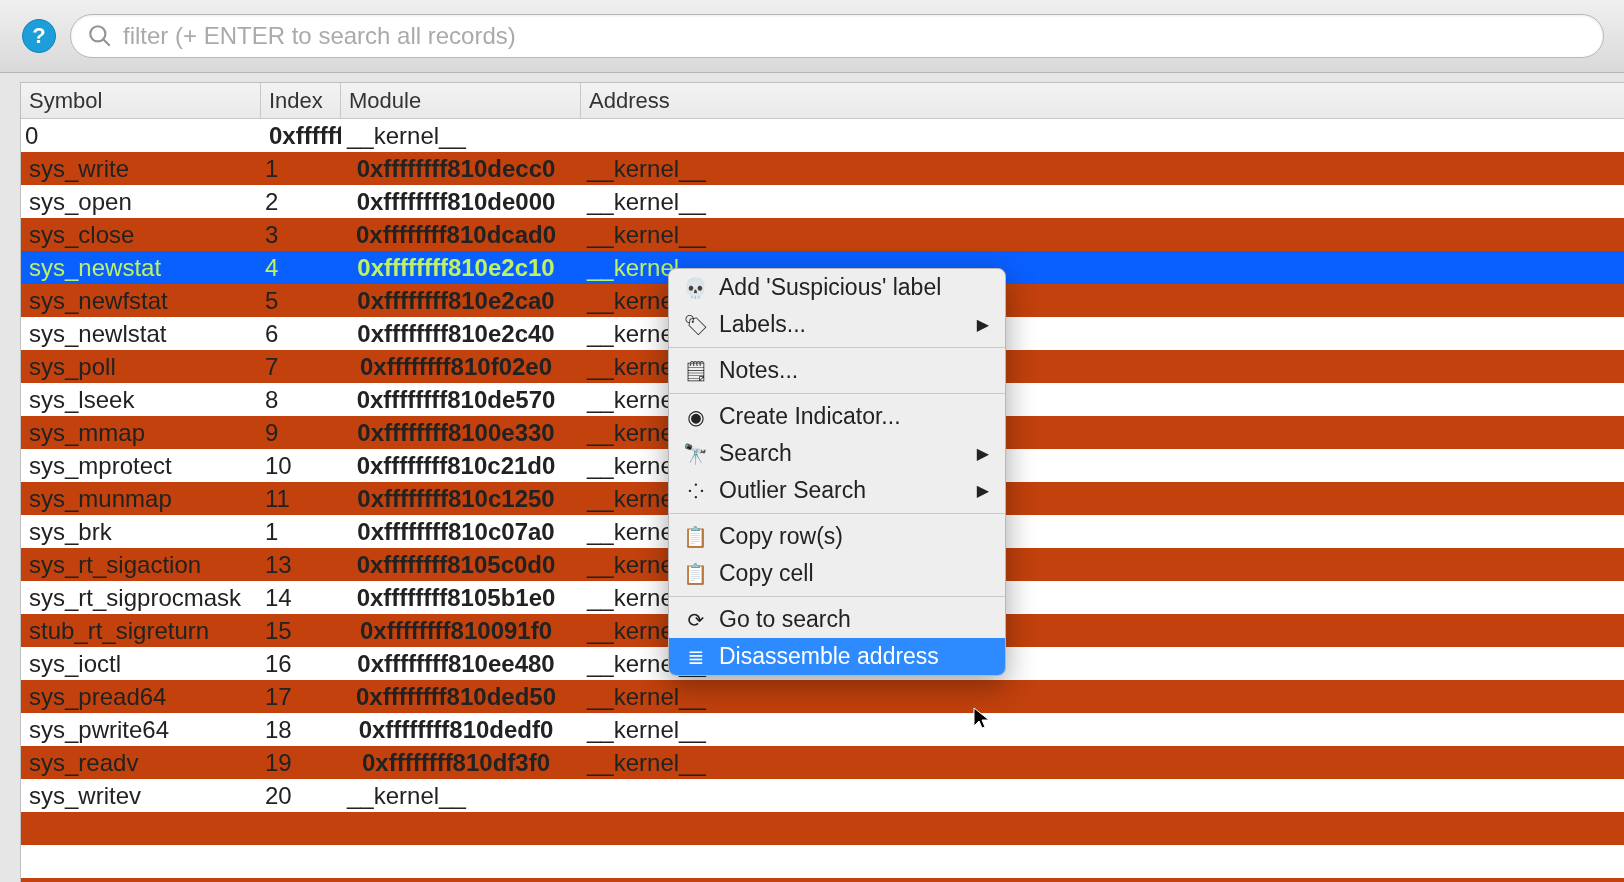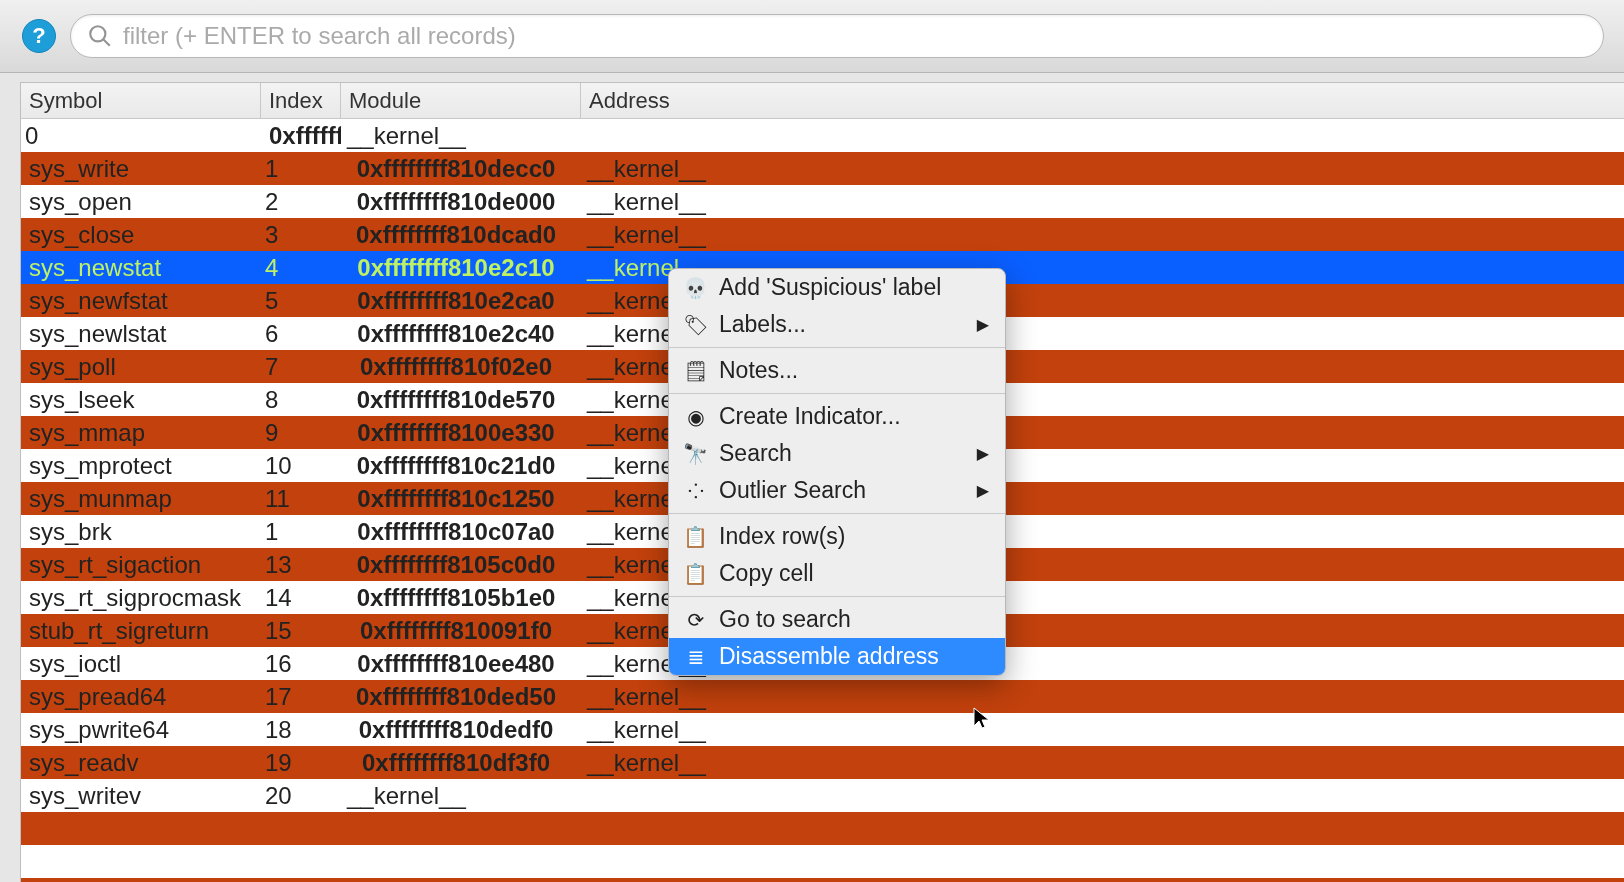--- a/index.html
+++ b/index.html
@@ -275,21 +275,21 @@
     <span class="arrow">▶</span>
   </div>
   <div class="mi">
     <span class="ico">⁘</span>
     <span>Outlier Search</span>
     <span class="arrow">▶</span>
   </div>
   <div class="msep"></div>
   <div class="mi">
     <span class="ico">📋</span>
-    <span>Index row(s)</span>
+    <span>Copy row(s)</span>
   </div>
   <div class="mi">
     <span class="ico">📋</span>
     <span>Copy cell</span>
   </div>
   <div class="msep"></div>
   <div class="mi">
     <span class="ico">⟳</span>
     <span>Go to search</span>
   </div>

